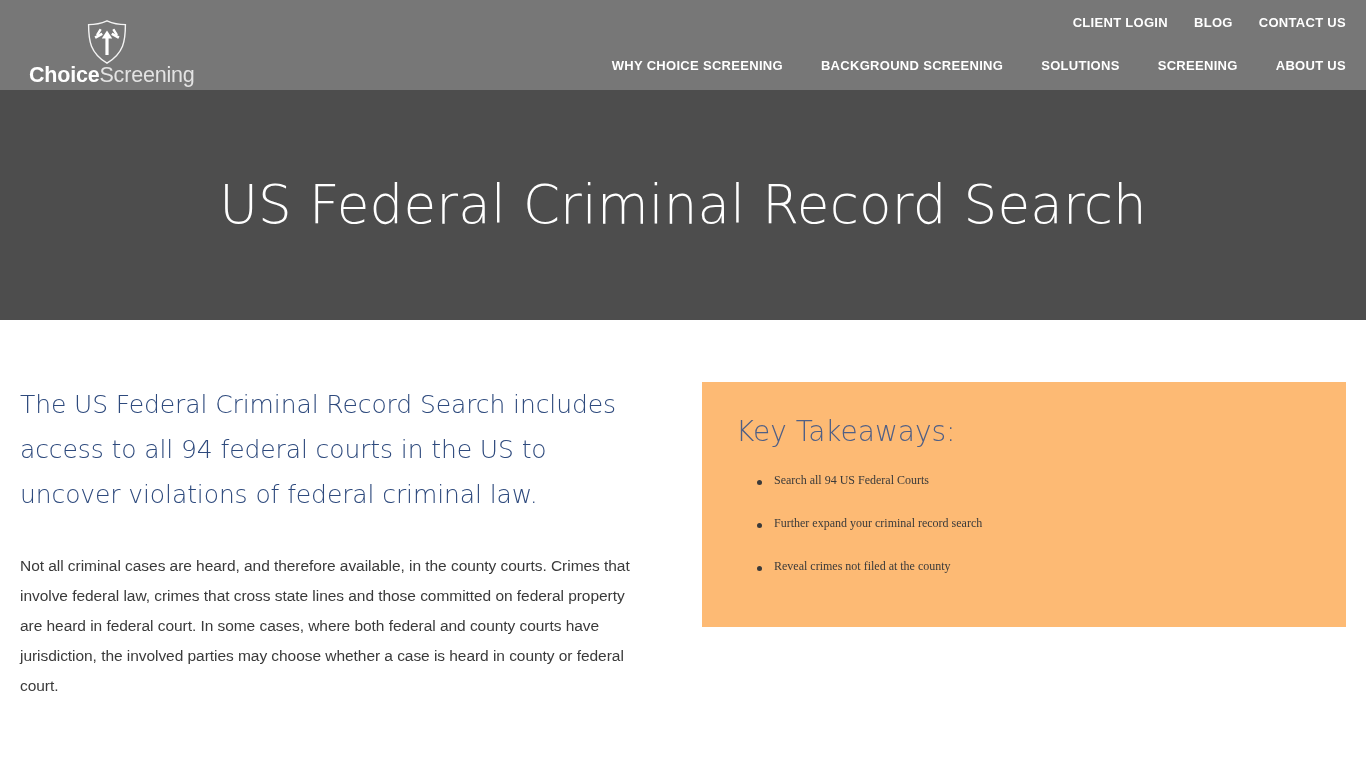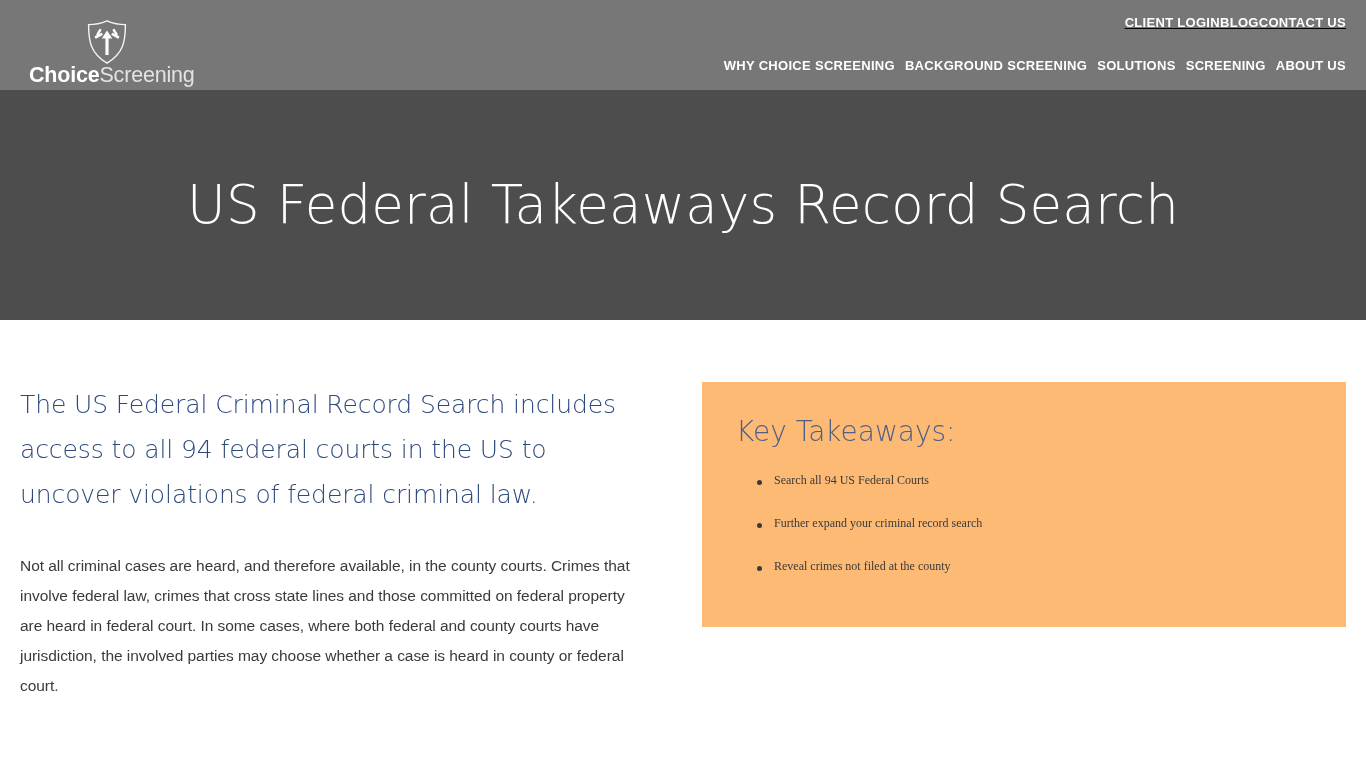--- a/index.html
+++ b/index.html
@@ -56,38 +56,38 @@
     font-weight: normal;
     color: #e3e3e3;
   }
 
   .utility-nav {
     position: absolute;
     right: 20px;
     top: 15px;
     display: flex;
     align-items: center;
-    text-decoration: underline;
+    gap: 26px;
   }
   .utility-nav a {
     color: #ffffff;
     font-size: 13px;
     font-weight: bold;
     letter-spacing: 0.3px;
     text-decoration: none;
     white-space: nowrap;
   }
 
   .main-nav {
     position: absolute;
     right: 20px;
     top: 58px;
     display: flex;
     align-items: center;
-    gap: 10px;
+    gap: 38px;
   }
   .main-nav a {
     color: #ffffff;
     font-size: 13px;
     font-weight: bold;
     letter-spacing: 0.3px;
     text-decoration: none;
     white-space: nowrap;
   }
 
@@ -223,21 +223,21 @@
     <a href="#">WHY CHOICE SCREENING</a>
     <a href="#">BACKGROUND SCREENING</a>
     <a href="#">SOLUTIONS</a>
     <a href="#">SCREENING</a>
     <a href="#">ABOUT US</a>
   </nav>
 
 </header>
 
 <section class="hero">
-  <h1 class="hero-title">US Federal Takeaways Record Search</h1>
+  <h1 class="hero-title">US Federal Criminal Record Search</h1>
 </section>
 
 <main class="content-area">
 
   <div class="col-left">
     <h2 class="lead-heading">The US Federal Criminal Record Search includes access to all 94 federal courts in the US to uncover violations of federal criminal law.</h2>
     <p class="body-copy">Not all criminal cases are heard, and therefore available, in the county courts. Crimes that involve federal law, crimes that cross state lines and those committed on federal property are heard in federal court. In some cases, where both federal and county courts have jurisdiction, the involved parties may choose whether a case is heard in county or federal court.</p>
   </div>
 
   <aside class="col-right">

